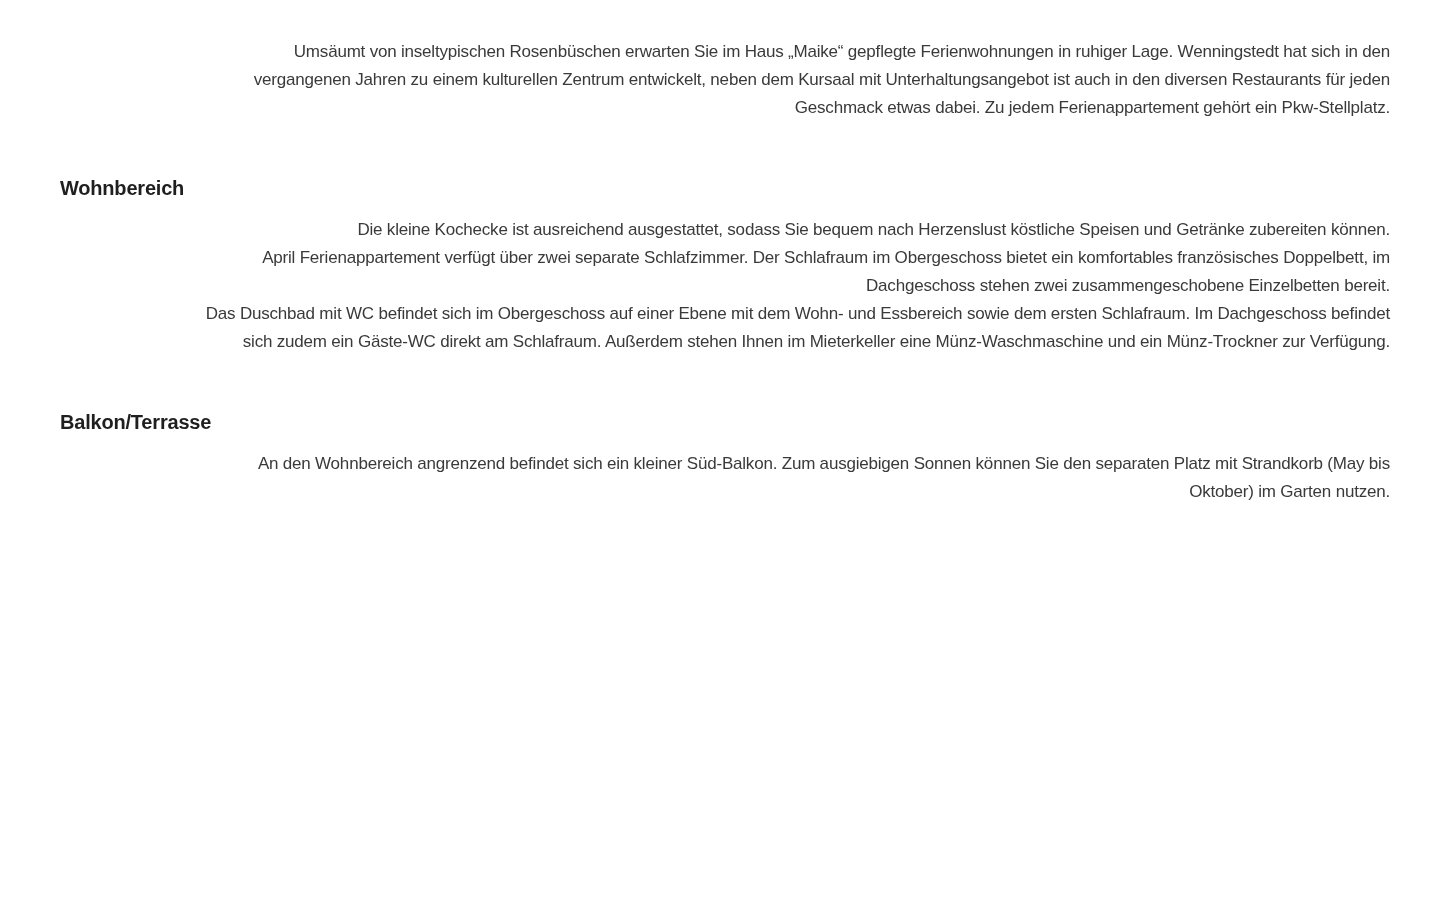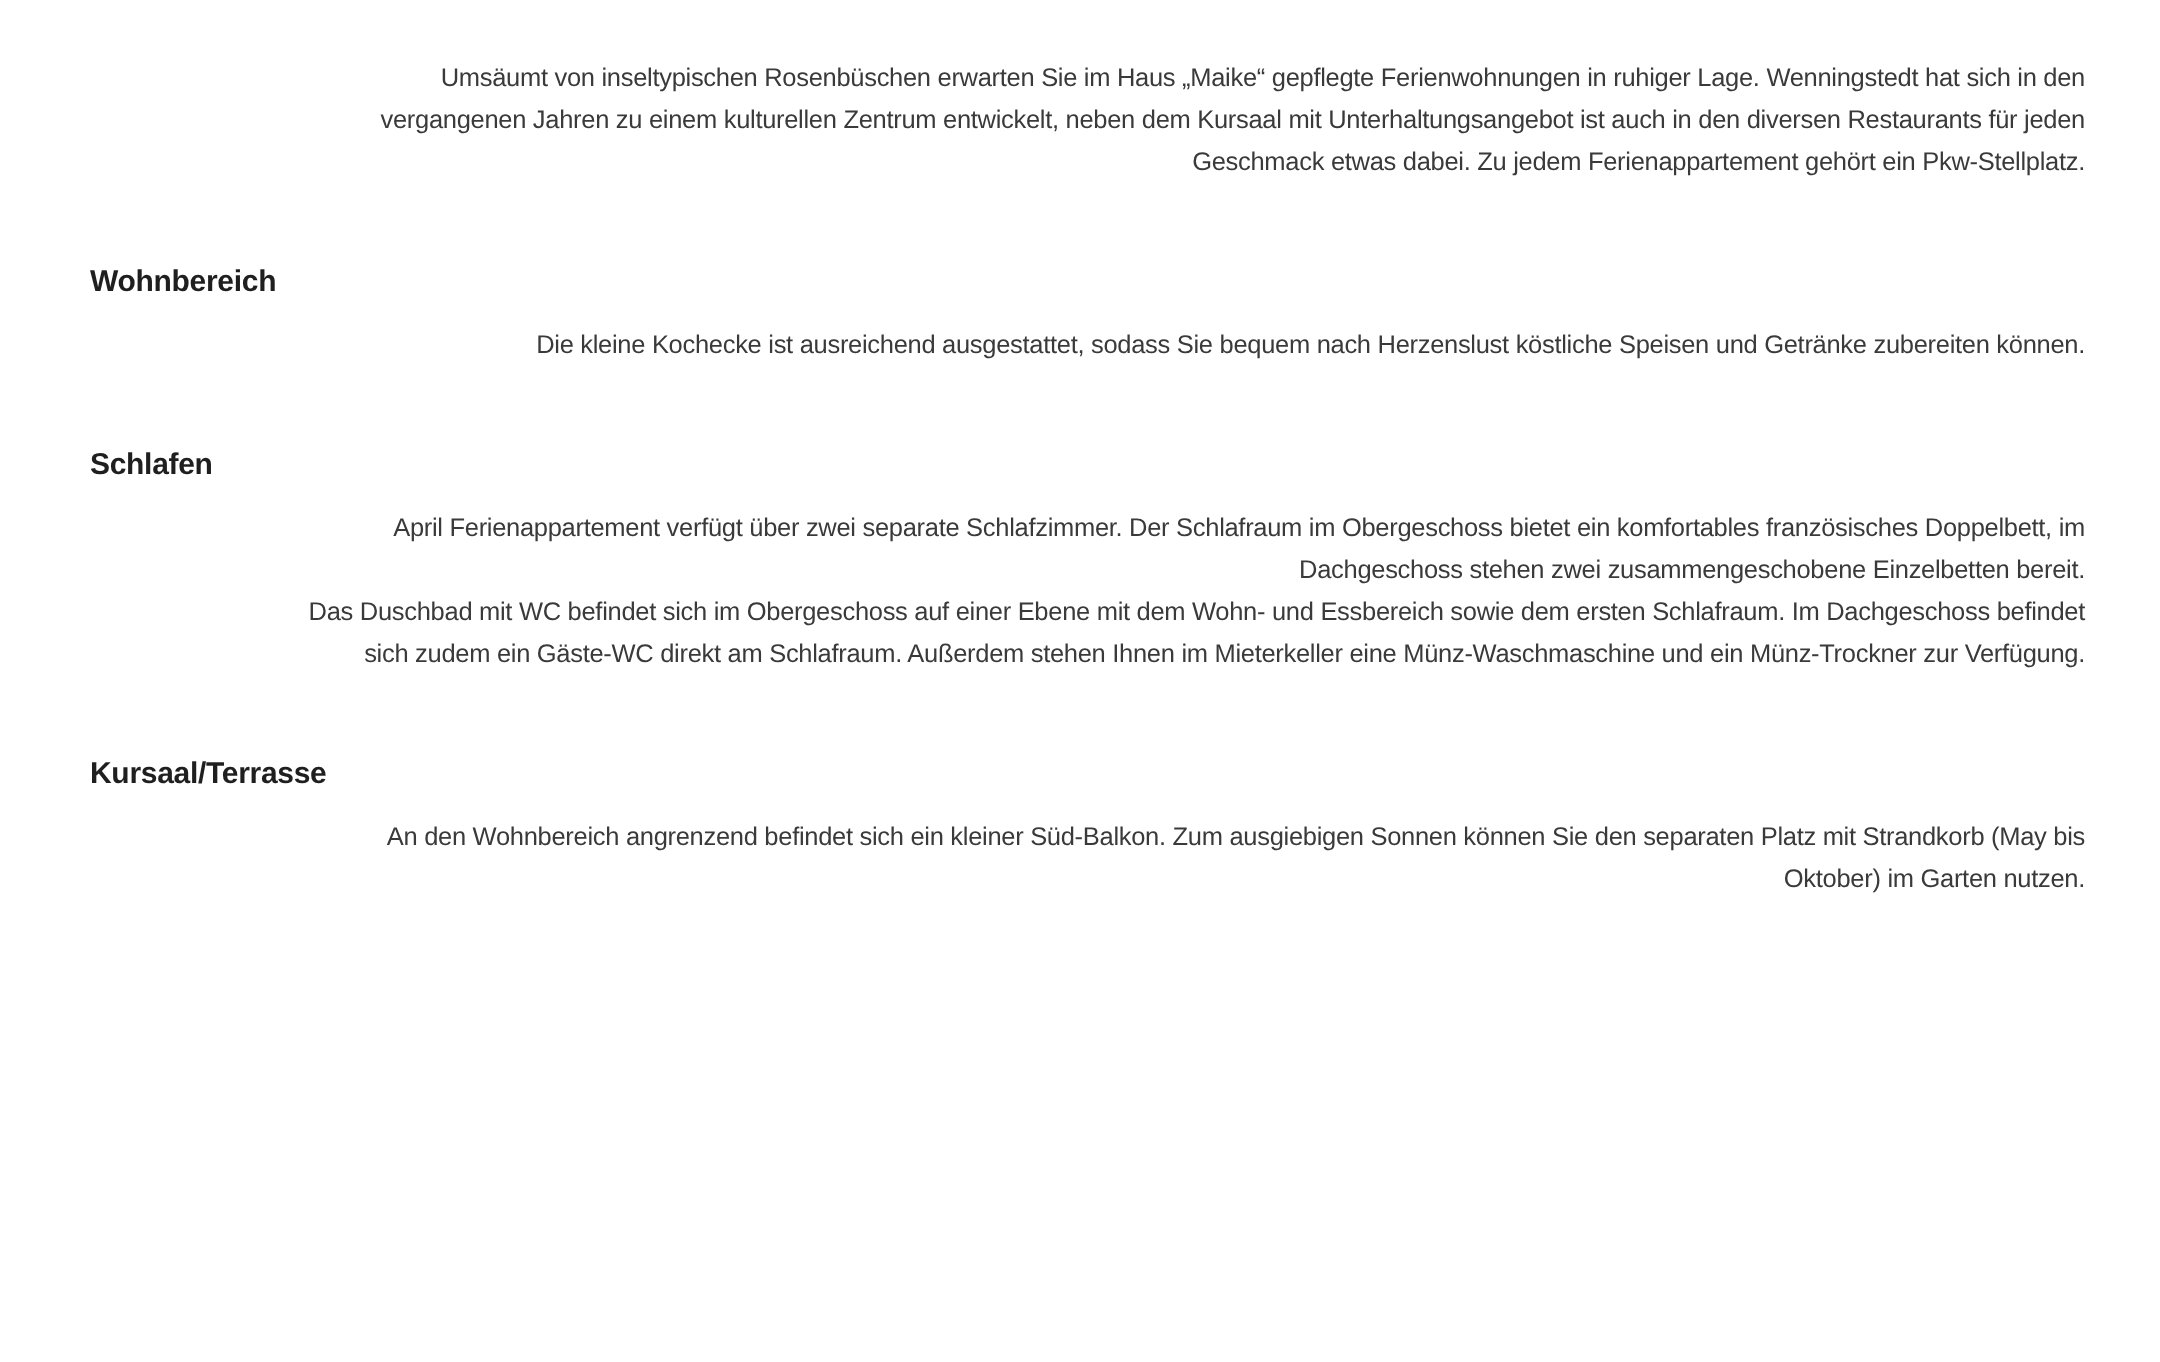--- a/index.html
+++ b/index.html
@@ -49,25 +49,24 @@
   <div class="doc-body">
 
     <p class="doc-paragraph">Umsäumt von inseltypischen Rosenbüschen erwarten Sie im Haus „Maike“ gepflegte Ferienwohnungen in ruhiger Lage. Wenningstedt hat sich in den
 vergangenen Jahren zu einem kulturellen Zentrum entwickelt, neben dem Kursaal mit Unterhaltungsangebot ist auch in den diversen Restaurants für jeden
 Geschmack etwas dabei. Zu jedem Ferienappartement gehört ein Pkw-Stellplatz.</p>
 
     <h2 class="doc-heading">Wohnbereich</h2>
 
     <p class="doc-paragraph">Die kleine Kochecke ist ausreichend ausgestattet, sodass Sie bequem nach Herzenslust köstliche Speisen und Getränke zubereiten können.</p>
 
-    <h2 class="doc-heading">Schlafen</h2>
     <p class="doc-paragraph">April Ferienappartement verfügt über zwei separate Schlafzimmer. Der Schlafraum im Obergeschoss bietet ein komfortables französisches Doppelbett, im
 Dachgeschoss stehen zwei zusammengeschobene Einzelbetten bereit.</p>
 
     <p class="doc-paragraph">Das Duschbad mit WC befindet sich im Obergeschoss auf einer Ebene mit dem Wohn- und Essbereich sowie dem ersten Schlafraum. Im Dachgeschoss befindet
 sich zudem ein Gäste-WC direkt am Schlafraum. Außerdem stehen Ihnen im Mieterkeller eine Münz-Waschmaschine und ein Münz-Trockner zur Verfügung.</p>
 
-    <h2 class="doc-heading">Kursaal/Terrasse</h2>
+    <h2 class="doc-heading">Balkon/Terrasse</h2>
     <p class="doc-paragraph">An den Wohnbereich angrenzend befindet sich ein kleiner Süd-Balkon. Zum ausgiebigen Sonnen können Sie den separaten Platz mit Strandkorb (May bis
 Oktober) im Garten nutzen.</p>
 
   </div>
 </div>
 
 </body></html>

